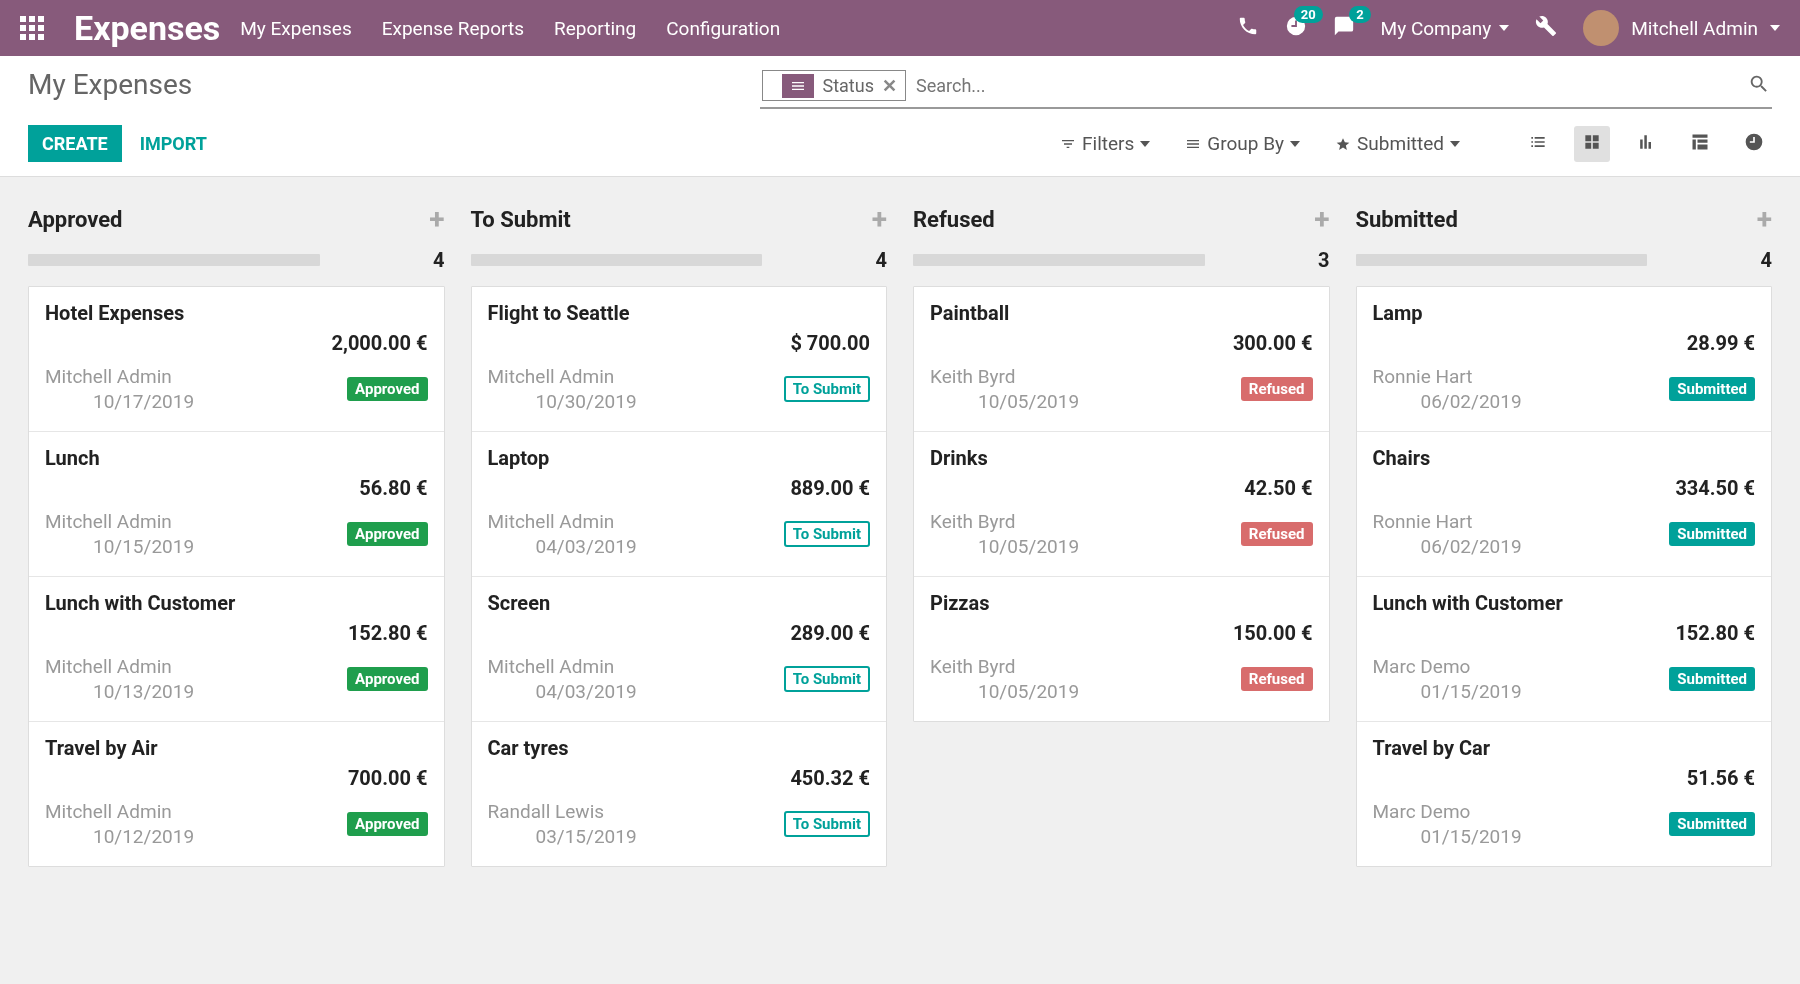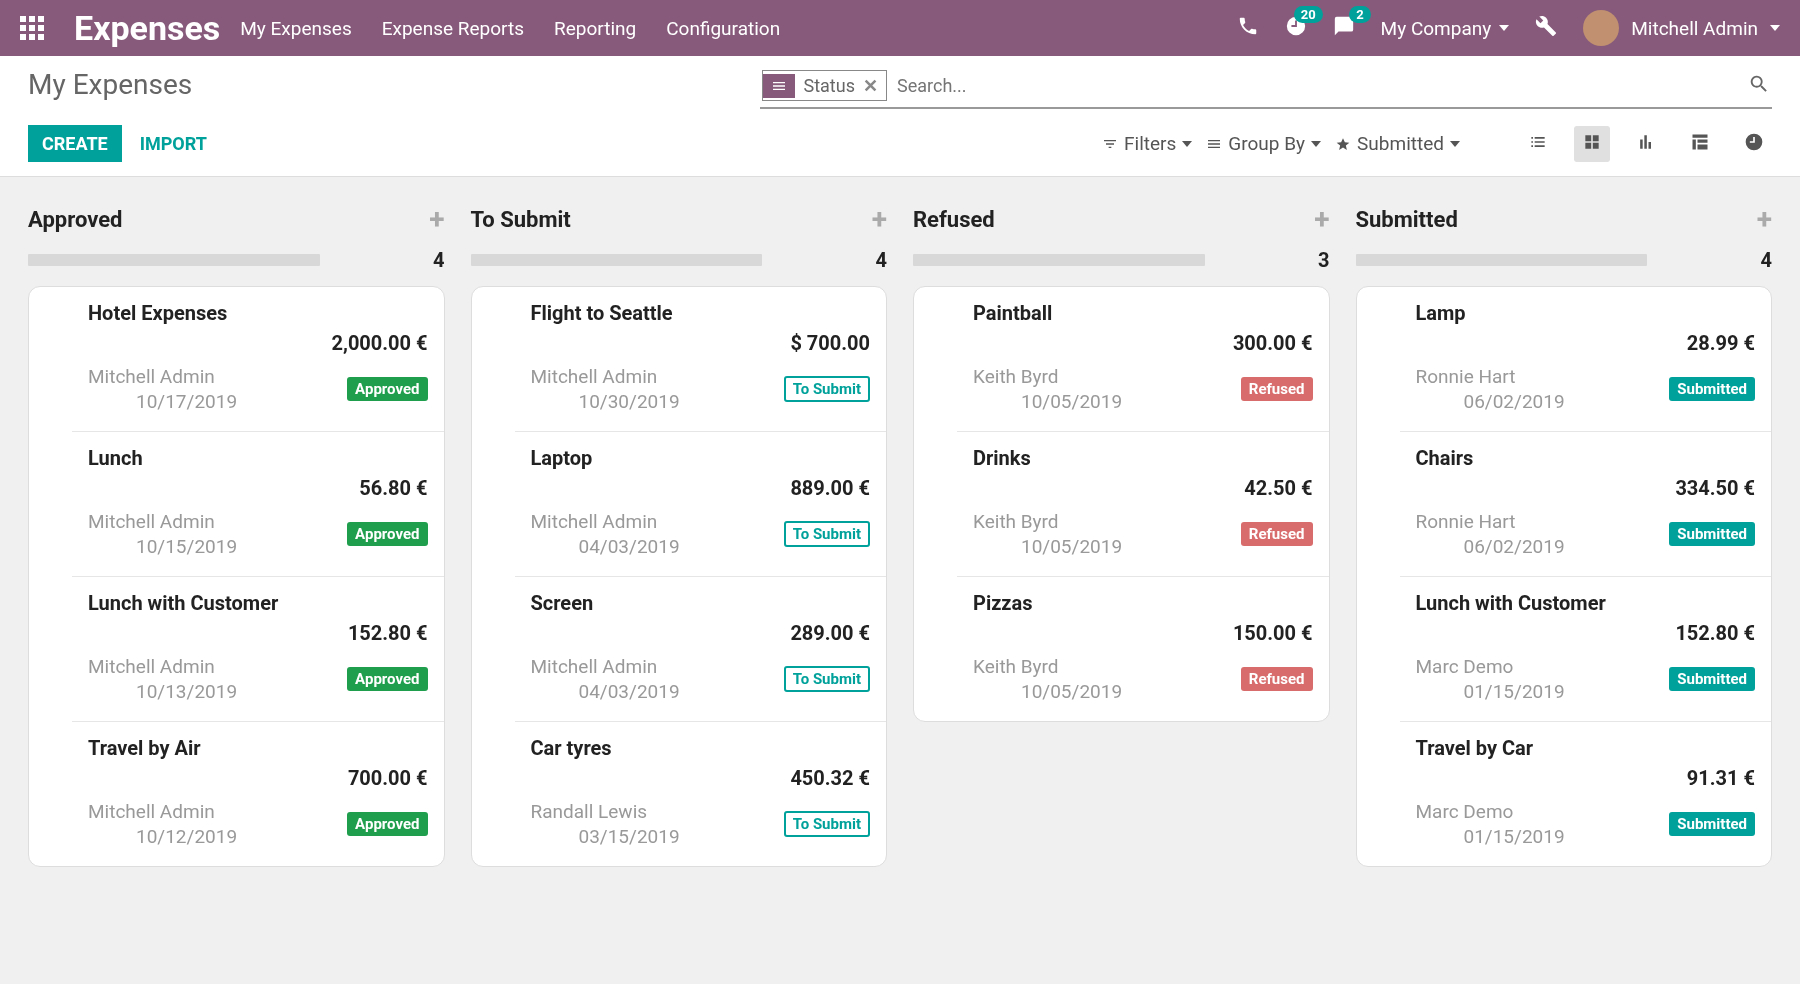--- a/index.html
+++ b/index.html
@@ -19,51 +19,51 @@
 .company-sel { display: flex; align-items: center; gap: 8px; font-size: 19px; cursor: pointer; }
 .user-block { display: flex; align-items: center; gap: 12px; font-size: 19px; cursor: pointer; }
 .avatar { width: 36px; height: 36px; border-radius: 50%; background: #c09070; }
 .caret { width: 0; height: 0; border-left: 5px solid transparent; border-right: 5px solid transparent; border-top: 6px solid #fff; }
 
 
 .control-bar { background: #fff; padding: 12px 28px 14px; border-bottom: 1px solid #ddd; }
 .cb-row1 { display: flex; align-items: flex-start; justify-content: space-between; }
 .breadcrumb-title { font-size: 28px; color: #666; }
 .search-box { flex: 0 0 58%; display: flex; align-items: center; border-bottom: 2px solid #999; padding: 2px 2px 6px; }
-.facet { display: flex; align-items: center; border: 1px solid #888; }
+.facet { display: flex; align-items: center; border: 1px solid #888; padding-left: 19px; }
 .facet-icon { background: #875a7b; color: #fff; padding: 4px 8px; display: flex; align-items: center; }
 .facet-icon svg { width: 16px; height: 16px; fill: #fff; }
 .facet-label { padding: 4px 8px; font-size: 18px; color: #666; }
 .facet-close { padding: 0 8px 0 0; color: #888; font-size: 18px; font-weight: 700; cursor: pointer; }
 .search-input { flex: 1; border: none; font-size: 18px; padding: 4px 10px; outline: none; }
 .search-icon-right svg { width: 22px; height: 22px; fill: #666; }
 
 .cb-row2 { display: flex; align-items: center; justify-content: space-between; margin-top: 16px; }
 .left-actions { display: flex; align-items: center; gap: 18px; }
 .btn-create { background: #00a19a; color: #fff; font-weight: 700; font-size: 18px; padding: 8px 14px; border: none; cursor: pointer; }
 .btn-import { background: none; border: none; color: #00a19a; font-weight: 700; font-size: 18px; cursor: pointer; }
-.filter-toolbar { display: flex; align-items: center; gap: 14px; }
+.filter-toolbar { display: flex; align-items: center; gap: 35px; }
 .filter-item { display: flex; align-items: center; gap: 6px; color: #555; font-size: 19px; cursor: pointer; }
 .filter-item svg { width: 16px; height: 16px; fill: #555; }
 .view-switcher { display: flex; align-items: center; gap: 18px; }
 .view-btn { padding: 6px 8px; cursor: pointer; }
 .view-btn.active { background: #e0e0e0; border-radius: 3px; }
 .view-btn svg { width: 20px; height: 20px; fill: #555; }
 
 
 .kanban { display: flex; gap: 26px; padding: 26px 28px; }
 .kanban-col { flex: 1; }
 .col-header { display: flex; align-items: center; justify-content: space-between; margin-bottom: 12px; }
 .col-title { font-size: 22px; font-weight: 700; color: #222; }
 .col-add { font-size: 28px; color: #aaa; font-weight: 700; cursor: pointer; }
 .col-meta { display: flex; align-items: center; justify-content: space-between; margin-bottom: 14px; }
 .progress-bar { height: 12px; background: #d8d8d8; width: 70%; border-radius: 1px; }
 .col-count { font-size: 20px; font-weight: 700; color: #222; }
 
-.cards { background: #fff; border: 1px solid #ddd; border-radius: 12px; padding-left: 43px; }
+.cards { background: #fff; border: 1px solid #ddd; border-radius: 1px; }
 .card { padding: 14px 16px 18px; border-bottom: 1px solid #e6e6e6; cursor: pointer; }
 .card:last-child { border-bottom: none; }
 .card-row1 { display: flex; justify-content: space-between; align-items: flex-start; margin-bottom: 10px; }
 .card-title { font-size: 20px; font-weight: 700; color: #222; }
 .card-amount { font-size: 20px; font-weight: 700; color: #222; margin-top: 30px; }
 .card-row2 { display: flex; justify-content: space-between; align-items: center; }
 .card-person { font-size: 19px; color: #999; }
 .card-date { font-size: 19px; color: #999; margin-top: 2px; margin-left: 48px; }
 .status-pill { font-size: 15px; font-weight: 700; color: #fff; padding: 3px 8px; border-radius: 3px; }
 .status-approved { background: #1f9e4d; }
@@ -422,21 +422,21 @@
         <div>
           <div class="card-person">Marc Demo</div>
           <div class="card-date">01/15/2019</div>
         </div>
         <div class="status-pill status-submitted">Submitted</div>
       </div>
         </div>
         <div class="card">
       <div class="card-row1">
         <div class="card-title">Travel by Car</div>
-        <div class="card-amount">91.31 €</div>
+        <div class="card-amount">51.56 €</div>
       </div>
       <div class="card-row2">
         <div>
           <div class="card-person">Marc Demo</div>
           <div class="card-date">01/15/2019</div>
         </div>
         <div class="status-pill status-submitted">Submitted</div>
       </div>
         </div>
       </div>

